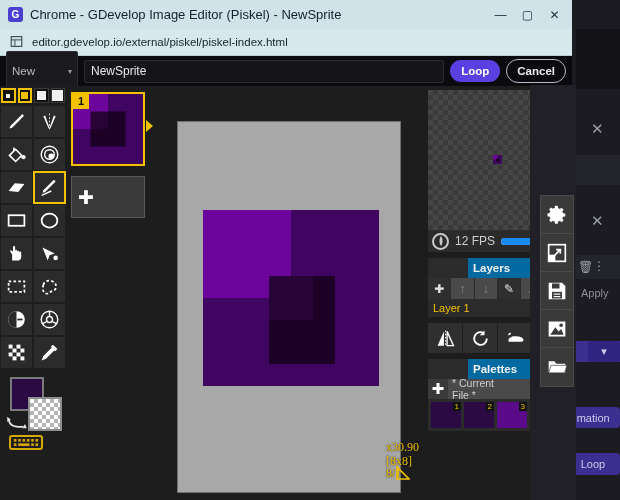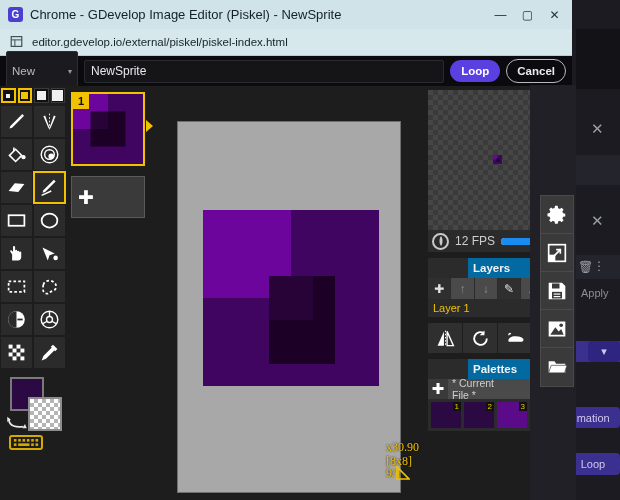--- a/index.html
+++ b/index.html
@@ -588,21 +588,21 @@
             <span class="pal-sw" style="background:#7c08b8">
                 <span class="pal-sw-num">4</span>
               </span>
           </div>
         </div>
       </div>
     </div>
 
     <div class="overlay-stats" style="left:386px;top:442px;">x30.90</div>
     <div class="overlay-stats" style="left:386px;top:456px;">[8x8]</div>
-    <div class="overlay-stats" style="left:386px;top:468px;">9/1</div>
+    <div class="overlay-stats" style="left:386px;top:468px;">8/1</div>
     <div style="position:absolute;left:396px;top:466px;">
       <svg width="14" height="14" viewBox="0 0 14 14">
           <path d="M1 1 L1 13 L13 13z" fill="none" stroke="#f2c200" stroke-width="1.6"></path>
         </svg>
     </div>
   </div>
 
   <div class="dark-overlay-strip"></div>
   <div class="vtoolbar">
     <div class="vbtn">

